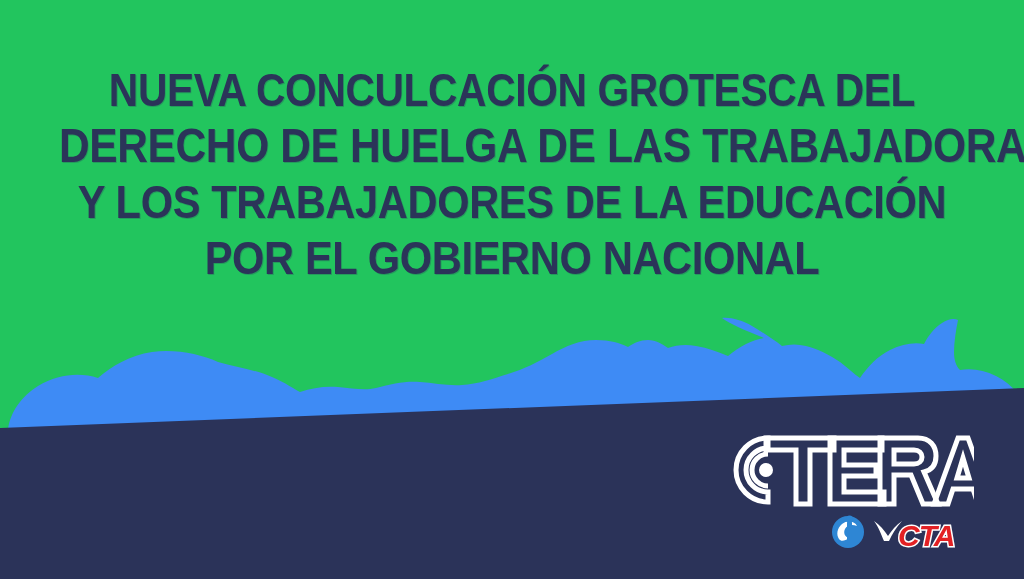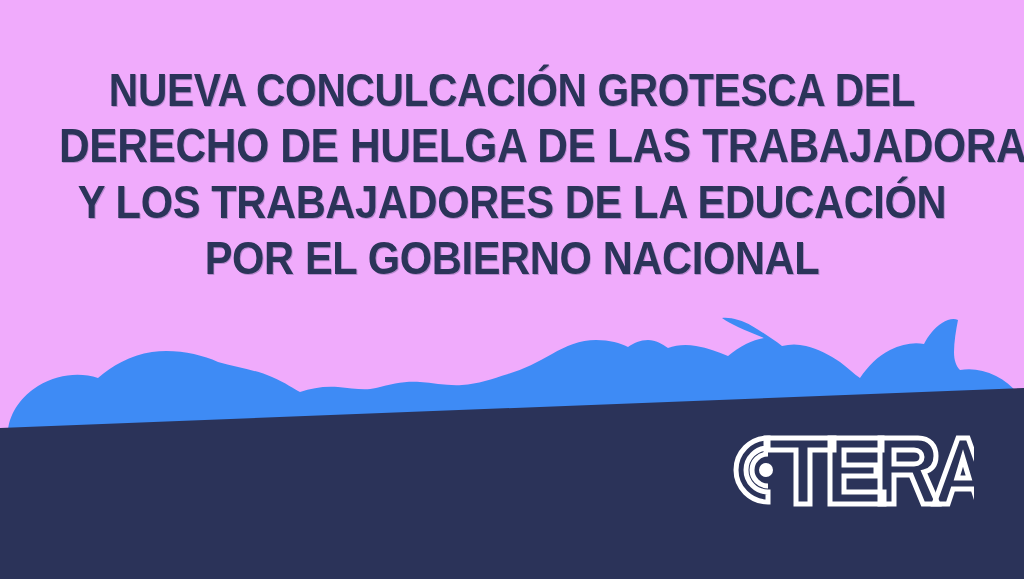--- a/index.html
+++ b/index.html
@@ -7,21 +7,21 @@
     padding: 0;
     background: #ffffff;
   }
   body {
     font-family: "Liberation Sans", sans-serif;
   }
   #poster {
     position: relative;
     width: 1024px;
     height: 579px;
-    background: #f0abfc;
+    background: #22c55e;
     overflow: hidden;
   }
 
   
   .headline {
     position: absolute;
     left: 0;
     top: 62px;
     width: 1024px;
     text-align: center;
@@ -147,14 +147,31 @@
 
         <path d="M124,14 L176,14 L176,26 L138,26 L138,41 L170,41 L170,52 L138,52 L138,68 L178,68 L178,80 L124,80 Z"></path>
 
         <path d="M174,14 L212,14 C224,14 230,22 230,32 C230,40 226,46 218,48 L232,80 L217,80 L205,51 L188,51 L188,80 L174,80 Z M188,26 L188,40 L208,40 C213,40 216,37 216,33 C216,29 213,26 208,26 Z"></path>
 
         <path d="M228,80 L252,14 L262,14 L286,80 L272,80 L267,65 L247,65 L242,80 Z M251,54 L263,54 L257,34 Z"></path>
       </g>
     </svg>
   </div>
 
+  <div class="cta-logo">
+    <svg width="148" height="50" viewBox="0 0 148 50" xmlns="http://www.w3.org/2000/svg" aria-hidden="true">
+
+      <g>
+        <circle cx="22" cy="24" r="16" fill="#2e86d4"></circle>
+        <path d="M13,31 C10,27 11,20 16,16 C21,12 29,13 31,18 C26,16 21,17 19,21 C17,25 19,29 23,30 C19,33 15,34 13,31 Z" fill="#ffffff"></path>
+        <rect x="21" y="13" width="5" height="24" rx="1.5" fill="#2e86d4"></rect>
+        <circle cx="23.5" cy="11" r="3.5" fill="#2e86d4"></circle>
+      </g>
+
+      <path d="M48,13 C54,17 58,22 62,28 C66,22 70,17 76,13 C70,20 66,26 63,33 L58,33 C55,26 53,20 48,13 Z" fill="#ffffff"></path>
+
+      <g>
+        <text x="72" y="38" font-family="Liberation Sans, sans-serif" font-size="30" font-weight="bold" font-style="italic" fill="#e32124" stroke="#ffffff" stroke-width="3" paint-order="stroke" letter-spacing="-1">CTA</text>
+      </g>
+    </svg>
+  </div>
 
 </div>
 
 </body></html>

